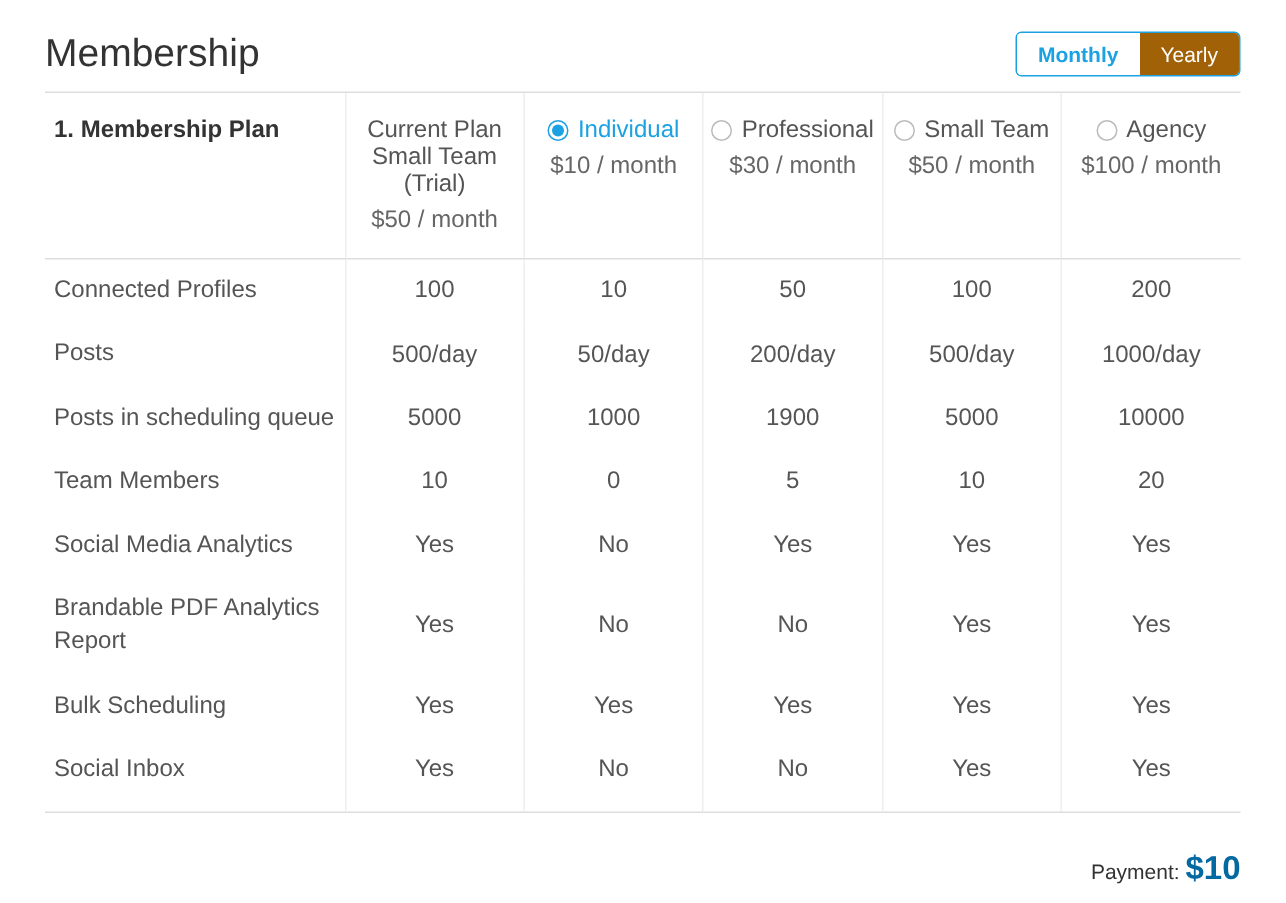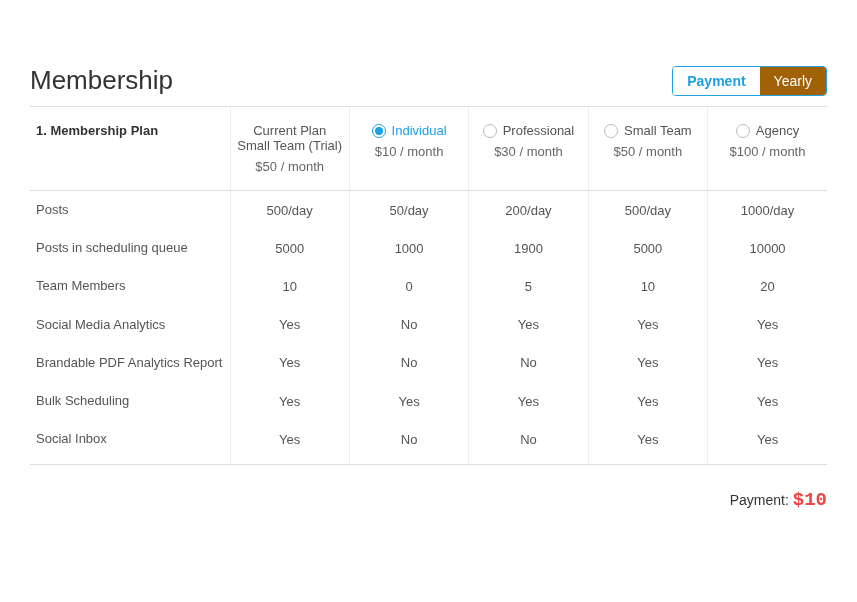--- a/index.html
+++ b/index.html
@@ -9,21 +9,20 @@
     font-family: -apple-system, BlinkMacSystemFont, "Segoe UI", Helvetica, Arial, sans-serif;
     color: #555;
     background: #fff;
     width: 857px;
   }
   .header {
     display: flex;
     justify-content: space-between;
     align-items: flex-end;
     margin-bottom: 10px;
-    margin-top: 45px;
   }
   .page-title {
     font-size: 26px;
     font-weight: 400;
     color: #333;
     margin: 0;
   }
   .toggle-group {
     display: flex;
     border: 1px solid #1ca1e2;
@@ -54,21 +53,21 @@
     margin: 10px 0 0 0;
   }
   .plan-table {
     width: 100%;
     border-collapse: collapse;
     table-layout: fixed;
   }
   .plan-table th, .plan-table td {
     text-align: center;
     padding: 10px 6px;
-    font-size: 13px;
+    font-size: 16px;
     font-weight: 400;
     color: #555;
   }
   .plan-table thead th {
     border-bottom: 1px solid #ddd;
     vertical-align: top;
     padding-top: 16px;
     padding-bottom: 16px;
   }
   .plan-table thead th:first-child {
@@ -132,35 +131,34 @@
   .footer {
     text-align: right;
     margin-top: 24px;
   }
   .payment-line {
     font-size: 14px;
     color: #333;
     margin-bottom: 24px;
   }
   .payment-amount {
-    font-size: 19px;
+    font-size: 22px;
     font-weight: 700;
-    color: #ef4444;
-    font-family: Liberation Mono, monospace;
+    color: #0369a1;
   }
   .feat-cell { line-height: 1.4; }
   .current-plan-sub { display:block; }
 </style>
 </head>
 <body>
 
 <div class="header">
   <h1 class="page-title">Membership</h1>
   <div class="toggle-group">
-    <button class="toggle-btn active">Payment</button>
+    <button class="toggle-btn active">Monthly</button>
     <button class="toggle-btn inactive">Yearly</button>
   </div>
 </div>
 
 <hr class="thick">
 
 <table class="plan-table">
   <colgroup>
     <col class="col-left">
     <col>
@@ -201,20 +199,28 @@
       <th class="col-sep">
         <span class="plan-name-row">
           <span class="radio"></span>
           <span>Agency</span>
         </span>
         <span class="plan-price">$100 / month</span>
       </th>
     </tr>
   </thead>
   <tbody id="feature-rows">
+      <tr>
+        <td class="feat-cell">Connected Profiles</td>
+        <td class="col-sep">100</td>
+        <td class="col-sep">10</td>
+        <td class="col-sep">50</td>
+        <td class="col-sep">100</td>
+        <td class="col-sep">200</td>
+      </tr>
       <tr>
         <td class="feat-cell">Posts</td>
         <td class="col-sep">500/day</td>
         <td class="col-sep">50/day</td>
         <td class="col-sep">200/day</td>
         <td class="col-sep">500/day</td>
         <td class="col-sep">1000/day</td>
       </tr>
       <tr>
         <td class="feat-cell">Posts in scheduling queue</td>

